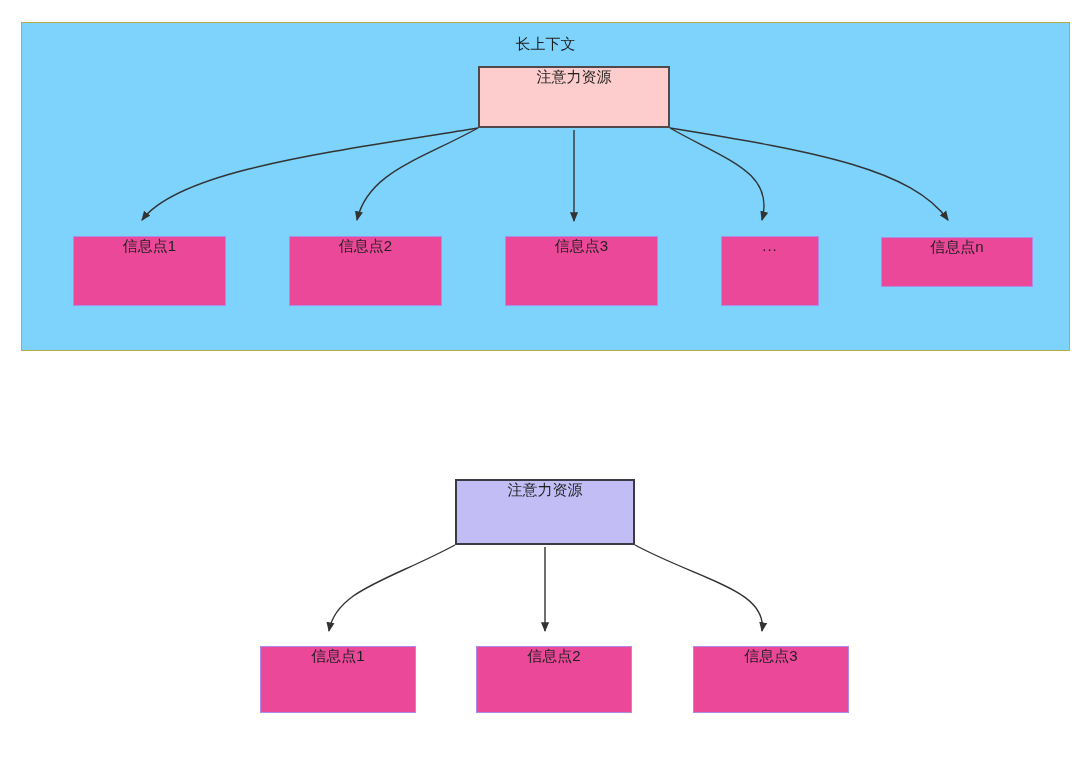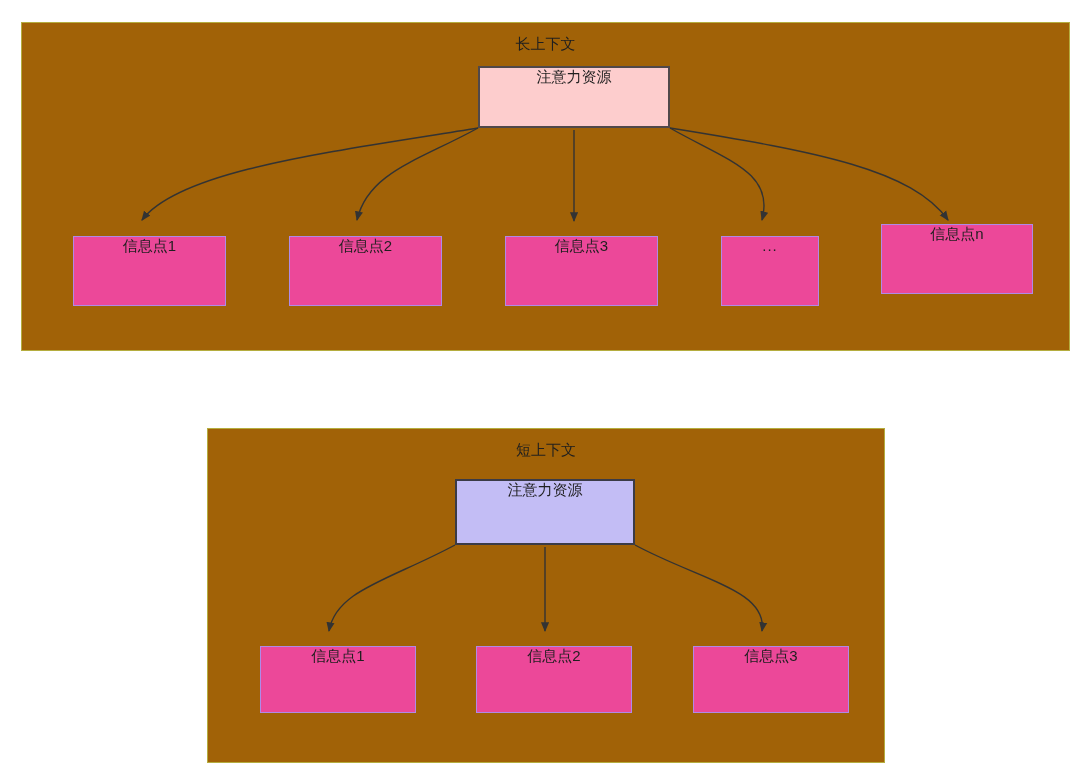--- a/index.html
+++ b/index.html
@@ -20,21 +20,21 @@
     position: absolute;
     left: 0;
     top: 0;
     width: 1080px;
     height: 774px;
   }
 
   
   .group {
     position: absolute;
-    background: #a16207;
+    background: #7dd3fc;
     border: 1.5px solid #b5ad3f;
     box-sizing: border-box;
   }
   #group-long {
     left: 21px;
     top: 22px;
     width: 1049px;
     height: 329px;
   }
   #group-short {
@@ -82,21 +82,21 @@
     border: 1.5px solid #af8ae8;
     margin-left: 8px;
   }
 
   
   #n-attn-long { left: 478px; top: 66px;  width: 192px; height: 62px; }
   #n-l-1 { left: 65px;  top: 236px; width: 153px; height: 70px; }
   #n-l-2 { left: 281px; top: 236px; width: 153px; height: 70px; }
   #n-l-3 { left: 497px; top: 236px; width: 153px; height: 70px; }
   #n-l-4 { left: 713px; top: 236px; width: 98px;  height: 70px; }
-  #n-l-5 { left: 873px; top: 224px; width: 152px; height: 70px; }
+  #n-l-5 { left: 873px; top: 237px; width: 152px; height: 50px; }
 
   
   #n-attn-short { left: 455px; top: 479px; width: 180px; height: 66px; }
   #n-s-1 { left: 252px; top: 646px; width: 156px; height: 67px; }
   #n-s-2 { left: 468px; top: 646px; width: 156px; height: 67px; }
   #n-s-3 { left: 685px; top: 646px; width: 156px; height: 67px; }
 
   .dots {
     letter-spacing: 1px;
     font-size: 15px;
@@ -157,23 +157,20 @@
   <div id="n-l-3" class="node node-info">
     <span>信息点3</span>
   </div>
   <div id="n-l-4" class="node node-info">
     <span class="dots">...</span>
   </div>
   <div id="n-l-5" class="node node-info">
     <span>信息点n</span>
   </div>
 
-  <div id="group-short" class="group">
-    <div class="group-title">短上下文</div>
-  </div>
 
   <div id="n-attn-short" class="node node-attn-purple">
     <span>注意力资源</span>
   </div>
 
   <div id="n-s-1" class="node node-info">
     <span>信息点1</span>
   </div>
   <div id="n-s-2" class="node node-info">
     <span>信息点2</span>

